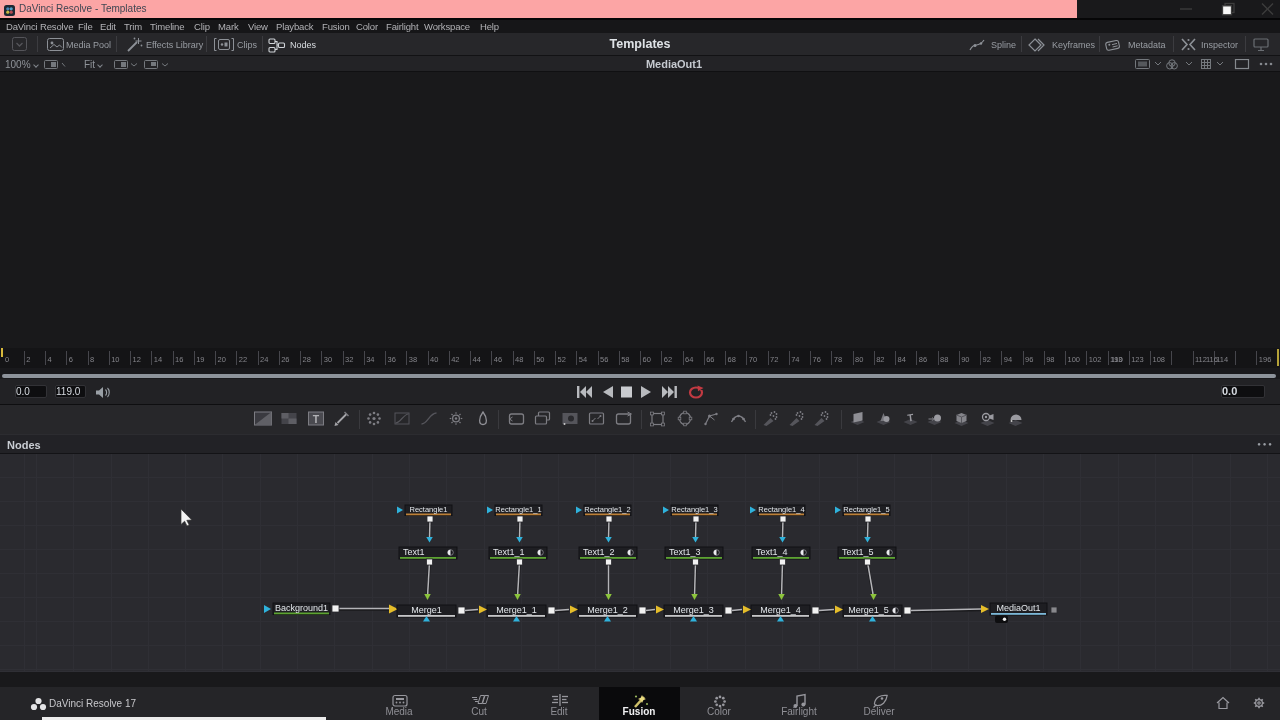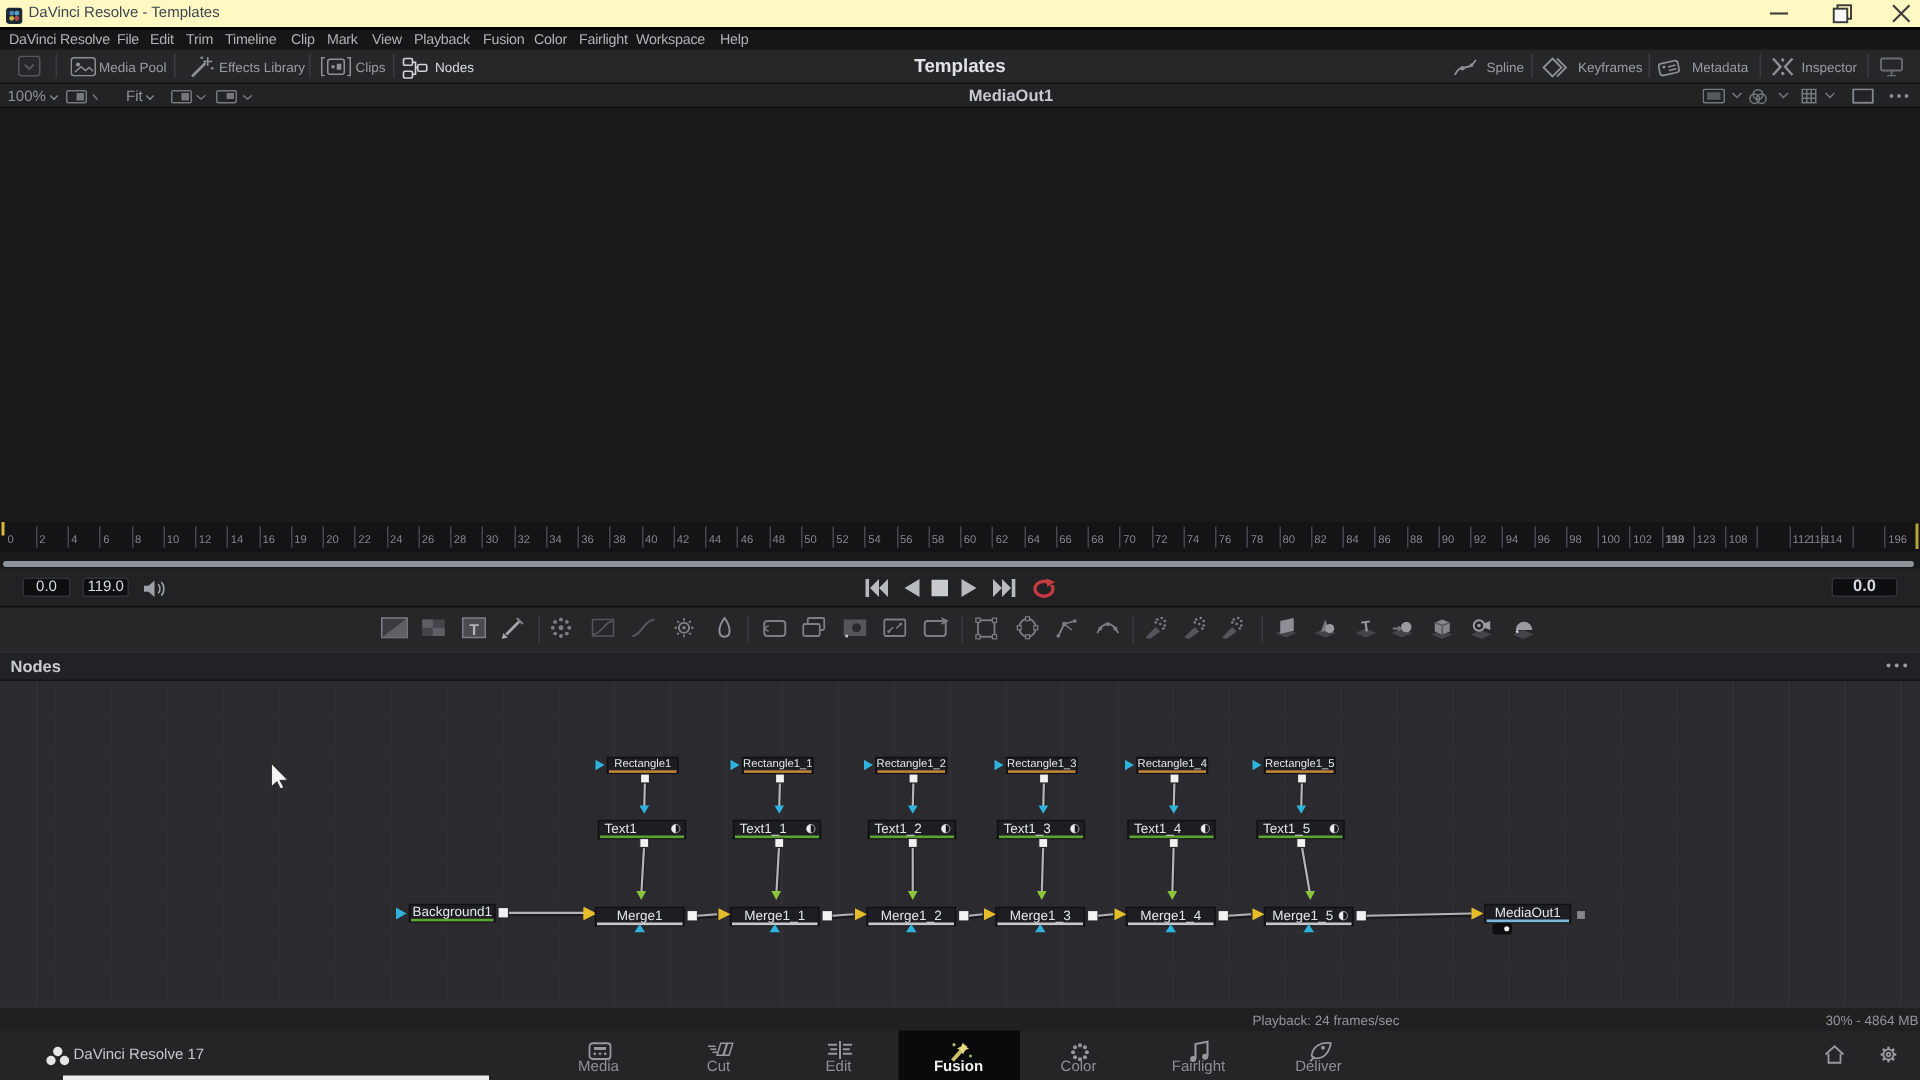--- a/index.html
+++ b/index.html
@@ -1,20 +1,20 @@
 <!DOCTYPE html>
 <html><head><meta charset="utf-8">
 <style>
 *{margin:0;padding:0;box-sizing:border-box;}
 html,body{width:1280px;height:720px;overflow:hidden;background:#19191b;
  font-family:"Liberation Sans",sans-serif;-webkit-font-smoothing:antialiased;}
 .abs{position:absolute;}
 #app{position:relative;width:1280px;height:720px;}
 
-#titlebar{left:0;top:0;width:1280px;height:18px;background:#fef9c3;padding-left:15px;}
+#titlebar{left:0;top:0;width:1077px;height:18px;background:#fca5a5;padding-left:15px;}
 #titletext{left:19px;top:3px;font-size:10px;color:#3e4652;}
 
 #blackline{left:0;top:18px;width:1280px;height:2px;background:#060607;}
 #menubar{left:0;top:20px;width:1280px;height:13px;background:#161618;}
 .menu{position:absolute;top:1px;font-size:9.5px;letter-spacing:-0.15px;color:#b2b2b6;}
 
 #toolbar{left:0;top:33px;width:1280px;height:23px;background:#27272a;border-bottom:1px solid #121214;}
 .tbtxt{position:absolute;top:6.5px;font-size:9px;color:#999da3;}
 .tbsep{position:absolute;top:3px;width:1px;height:16px;background:#3c3c40;}
 
@@ -43,21 +43,21 @@
 .tick{position:absolute;top:3px;width:1px;height:14px;background:#46464c;}
 .tnum{position:absolute;top:7px;font-size:7.5px;color:#84848a;}
 #playhead{left:1px;top:0px;width:2px;height:9px;background:#d8b93c;position:absolute;}
 #endmark{left:1277px;top:1px;width:2px;height:17px;background:#b5a238;position:absolute;}
 
 #scrollstrip{left:0;top:368px;width:1280px;height:11px;background:#19191c;}
 #scrollbar{left:2px;top:5.5px;width:1274px;height:4.5px;background:#8d939b;border-radius:2px;position:absolute;}
 
 #transport{left:0;top:379px;width:1280px;height:26px;background:#222225;border-bottom:1px solid #0e0e10;}
 .tbox{position:absolute;top:6px;height:13px;background:#0e0e10;border:1px solid #323236;border-radius:2px;
- font-size:10px;color:#d6dae0;text-align:center;line-height:11.5px;}
+ font-size:10px;color:#d6dae0;line-height:11.5px;}
 
 #tools{left:0;top:405px;width:1280px;height:29px;background:#27272a;}
 .toolsep{position:absolute;top:5px;width:1px;height:19px;background:#3a3a3e;}
 
 #nheader{left:0;top:434px;width:1280px;height:20px;background:#222226;border-top:1px solid #2c2c30;border-bottom:1px solid #131316;}
 #nheader span{position:absolute;left:7px;top:4px;font-size:11px;font-weight:bold;color:#c9cdd3;}
 #ndots{position:absolute;right:6px;top:6px;color:#9a9ea4;font-size:6px;letter-spacing:2px;}
 
 #canvas{left:0;top:454px;width:1280px;height:218px;background:#2a2a2f;}
 #grid{position:absolute;left:0;top:0;width:1280px;height:218px;
@@ -663,24 +663,20 @@
         <path d="M981 151 L989 155.0 L981 159 Z" fill="#e5bd2a"></path>
         <rect x="990" y="149" width="57" height="12" fill="#1e1e22" stroke="#101014"></rect>
         <rect x="991" y="159" width="55" height="1.8" fill="#7cb8d8"></rect>
         <text x="1018.5" y="157" font-size="9" fill="#e2e6ea" text-anchor="middle">MediaOut1</text>
         <rect x="1051.0" y="153.0" width="6" height="6" fill="#88888c" stroke="#2a2a2e" stroke-width="0.8"></rect>
         <rect x="995" y="161.5" width="13" height="7.5" rx="2" fill="#0e0e10"></rect>
         <circle cx="1004.5" cy="165.2" r="1.7" fill="#f0f0f0"></circle>
         <path d="M181 55 L181 70.5 L184.6 67.2 L187 72 L189.2 71 L186.8 66.3 L191.8 66 Z" fill="#f5f5f5" stroke="#333" stroke-width="0.7"></path>
 </svg>
     </div>
-<div class="abs" id="status">
-<div style="left:835px">Playback: 24 frames/sec</div>
-<div style="left:1217px">30% - 4864 MB</div>
-</div>
 <div class="abs" id="bottom">
 <svg class="abs" style="left:29px;top:10px" width="19" height="14">
 <circle cx="9.5" cy="4" r="3.1" fill="#e4e4e6"></circle>
 <circle cx="5" cy="10" r="3.1" fill="#e4e4e6"></circle>
 <circle cx="14" cy="10" r="3.1" fill="#e4e4e6"></circle>
       </svg>
 <div class="abs" style="left:49px;top:11px;font-size:10px;color:#c8c8cc">DaVinci Resolve 17</div>
 <div class="abs" id="fusionbox"></div>
 <div class="page" style="left:359px">
 <svg class="abs" style="left:30px;top:3.5px" width="22" height="18">

